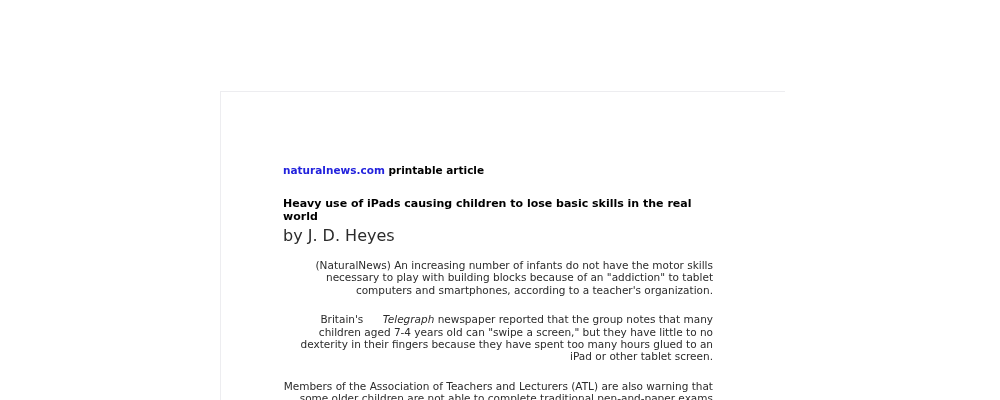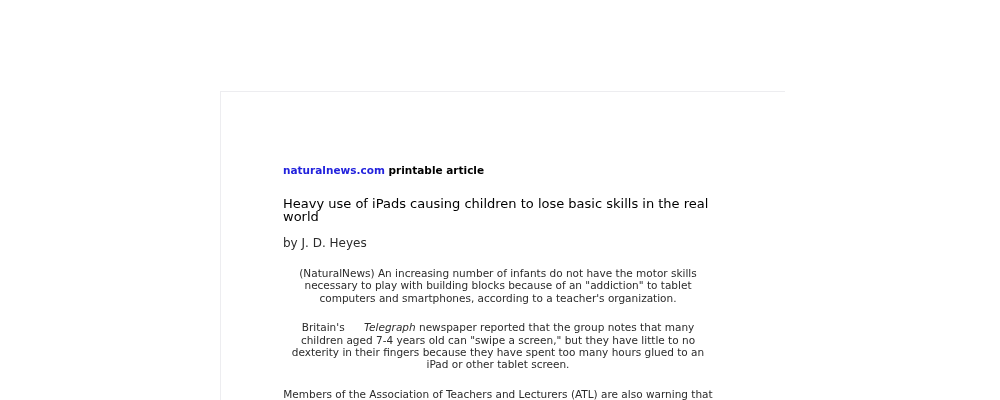--- a/index.html
+++ b/index.html
@@ -61,40 +61,40 @@
   }
 
   .published-line {
     font-size: 10.5px;
     line-height: 13px;
     color: #2b2b2b;
     margin-top: 1px;
   }
 
   .article-title {
-    font-size: 13px;
-    font-weight: normal;
+    font-size: 11px;
+    font-weight: bold;
     line-height: 13px;
     color: #000000;
     margin-top: 20px;
   }
 
   .article-byline {
-    font-size: 12px;
+    font-size: 16px;
     line-height: 13px;
     color: #2b2b2b;
-    margin-top: 14px;
+    margin-top: 6px;
   }
 
   .article-paragraph {
     font-size: 10.5px;
     line-height: 12.4px;
     color: #2b2b2b;
     margin-top: 17px;
-    text-align: center;
+    text-align: right;
   }
   .article-paragraph em {
     font-style: italic;
     margin-left: 16px;
   }
 </style>
 </head>
 <body>
 
 <div class="page-canvas">

